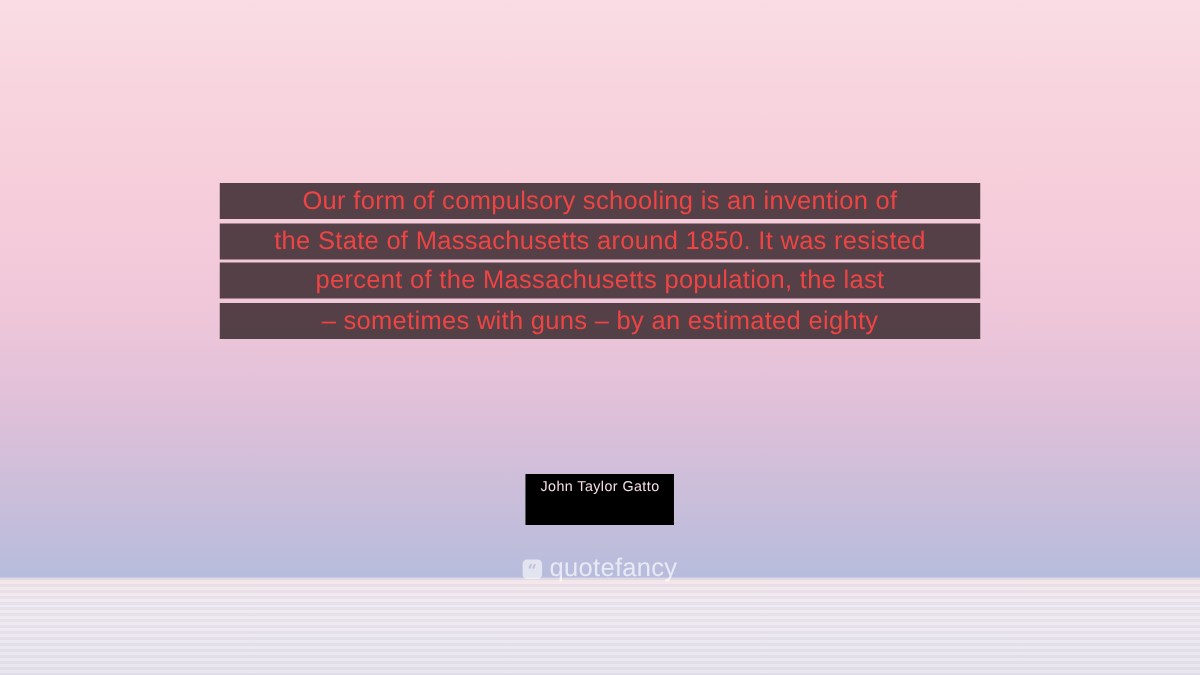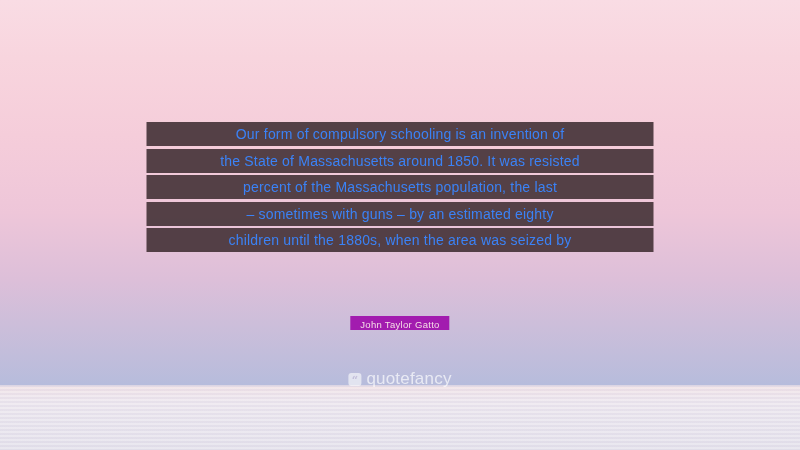--- a/index.html
+++ b/index.html
@@ -57,36 +57,36 @@
     flex-direction: column;
     gap: 2.5px;
   }
   .quote-line {
     box-sizing: border-box;
     width: 100%;
     height: 24px;
     line-height: 24px;
     padding: 0 9px;
     background: rgba(66,49,53,0.90);
-    color: #3b82f6;
-    font-size: 14px;
+    color: #ef4444;
+    font-size: 17px;
     letter-spacing: 0.2px;
     text-align: center;
     white-space: nowrap;
     overflow: hidden;
   }
   .attribution-badge {
     position: absolute;
     left: 50%; top: 316px;
     transform: translateX(-50%);
-    background: #a21caf;
+    background: #000000;
     color: #f6dde6;
     font-size: 9.5px;
     letter-spacing: 0.3px;
-    padding: 3px 10px 0 10px;
+    padding: 3px 10px 20px 10px;
     white-space: nowrap;
   }
   .watermark {
     position: absolute;
     left: 50%; top: 369px;
     transform: translateX(-50%);
     display: flex;
     align-items: center;
     gap: 5px;
     opacity: 0.85;
@@ -114,21 +114,20 @@
 <div class="scene">
   <div class="sky"></div>
   <div class="sea"></div>
   <div class="horizon"></div>
 
   <div class="quote-block">
     <div class="quote-line">Our form of compulsory schooling is an invention of</div>
     <div class="quote-line">the State of Massachusetts around 1850. It was resisted</div>
     <div class="quote-line">percent of the Massachusetts population, the last</div>
     <div class="quote-line">– sometimes with guns – by an estimated eighty</div>
-    <div class="quote-line">children until the 1880s, when the area was seized by</div>
   </div>
 
   <div class="attribution-badge">John Taylor Gatto</div>
 
   <div class="watermark">
     <span class="quote-chip">“</span>
     <span class="watermark-brand">quotefancy</span>
   </div>
 </div>
 

